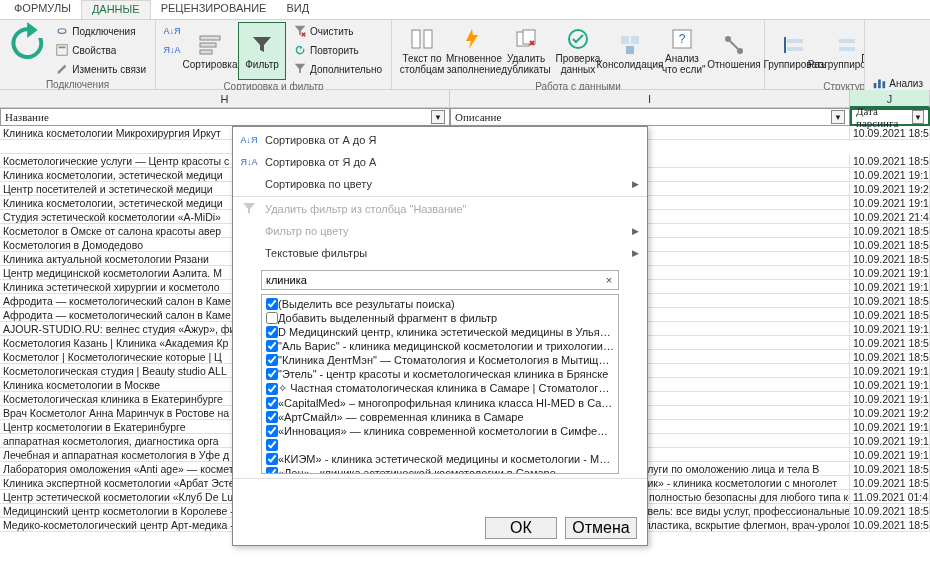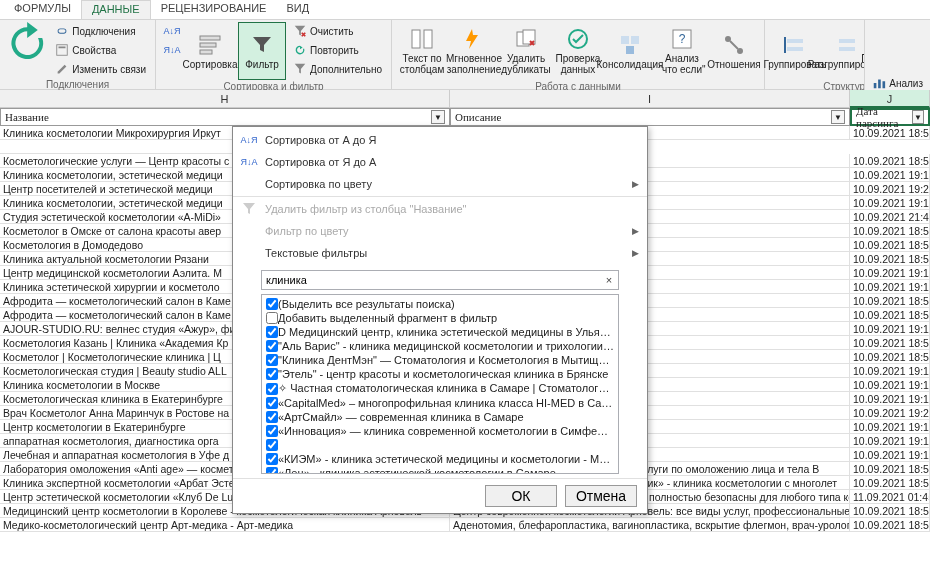--- a/index.html
+++ b/index.html
@@ -55,21 +55,21 @@
 .search-box { margin: 4px 28px; display: flex; border: 1px solid #abadb3; height: 20px; gap: 48px; }
 .search-box input { flex: 1; border: none; outline: none; padding: 0 4px; font-size: 11px; }
 .search-x { width: 18px; text-align: center; line-height: 18px; cursor: pointer; color: #444; }
 
 .check-list { margin: 2px 28px 4px; border: 1px solid #abadb3; height: 180px; overflow-y: auto; overflow-x: auto; padding: 2px; font-size: 11px; }
 .chk { display: flex; align-items: center; padding: 1px 2px; white-space: nowrap; }
 .chk input { width: 12px; height: 12px; }
 .chk label { overflow: hidden; text-overflow: ellipsis; }
 
 .dd-btns { display: flex; justify-content: flex-end; gap: 8px; padding: 6px 10px; border-top: 1px solid #e0e0e0; }
-.dd-btn { min-width: 72px; height: 22px; border: 1px solid #999; background: #f0f0f0; font-size: 14px; cursor: pointer; }
+.dd-btn { min-width: 72px; height: 22px; border: 1px solid #999; background: #f0f0f0; font-size: 16px; cursor: pointer; margin-top: 32px; }
 
 
 .ribbon-right-edge { position: absolute; right: 0; top: 20px; height: 75px; background: #f1f1f1; display: flex; align-items: flex-end; padding: 2px 4px; border-bottom: 1px solid #d4d4d4; border-left: 1px solid #d4d4d4; }
 </style>
 </head>
 <body>
 
 <div class="ribbon-tabs">
   <div class="ribbon-tab">ФОРМУЛЫ</div>
   <div class="ribbon-tab active">ДАННЫЕ</div>
@@ -393,21 +393,21 @@
         <div class="cell col-H">AJOUR-STUDIO.RU: велнес студия «Ажур», фит</div>
         <div class="cell col-I">студия предлагает широкий спектр усл</div>
         <div class="cell col-J">10.09.2021 19:16:45</div>
       </div>
       <div class="data-row">
         <div class="cell col-H">Косметология Казань | Клиника «Академия Кр</div>
         <div class="cell col-I">ы является лучшей клиникой и центро</div>
         <div class="cell col-J">10.09.2021 18:59:20</div>
       </div>
       <div class="data-row">
-        <div class="cell col-H">Косметолог | Косметологические клиника | Ц</div>
+        <div class="cell col-H">Косметолог | Косметологические которые | Ц</div>
         <div class="cell col-I">ой косметологии в Мценске, Орле, Тул</div>
         <div class="cell col-J">10.09.2021 18:59:23</div>
       </div>
       <div class="data-row">
         <div class="cell col-H">Косметологическая студия | Beauty studio ALL</div>
         <div class="cell col-I">Ростове на Дону. Все виды услуг по ух</div>
         <div class="cell col-J">10.09.2021 19:16:47</div>
       </div>
       <div class="data-row">
         <div class="cell col-H">Клиника косметологии в Москве</div>

